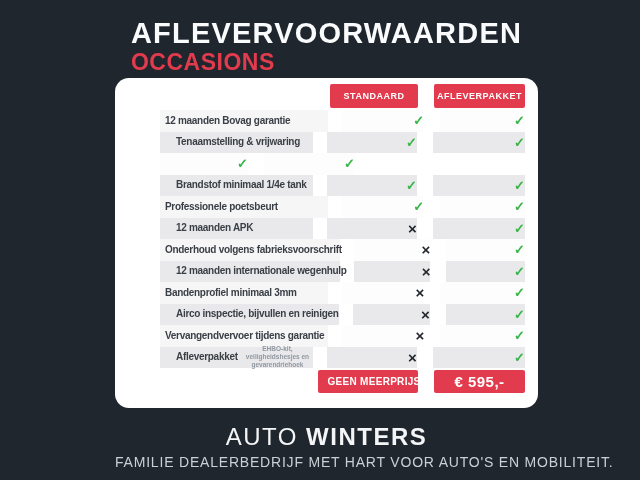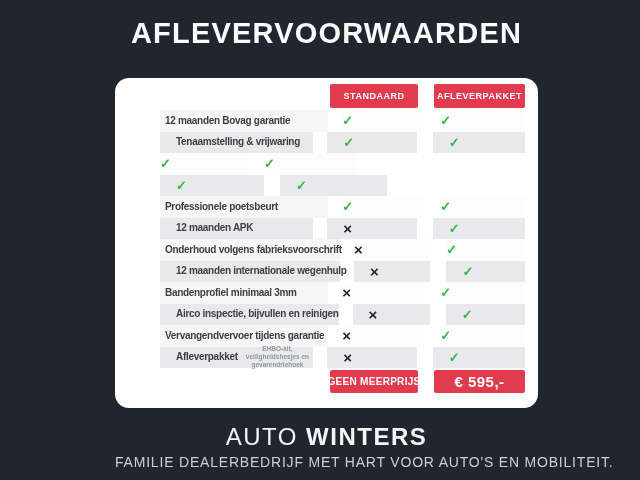--- a/index.html
+++ b/index.html
@@ -28,21 +28,21 @@
     background:#FFFFFF; border-radius:14px; box-sizing:border-box;
     padding:6px 13px 0 21px;
   }
   .row { display:flex; align-items:stretch; }
   .cell-label {
     width:180px; margin-right:14px; display:flex; align-items:center;
     box-sizing:border-box; padding-left:5px;
   }
   .cell-mark {
     width:88px; margin-right:16px; display:flex;
-    align-items:center; justify-content:flex-start;
+    align-items:center; justify-content:flex-end;
   }
   .cell-mark.last { width:91px; margin-right:0; }
 
   .header-row { height:24px; margin-bottom:2px; }
   .pill {
     background:var(--red,#E13B4D); color:#FFFFFF; border-radius:2px;
     display:flex; align-items:center; justify-content:center;
     width:100%; height:100%;
     font-weight:700; font-size:9px; letter-spacing:0.5px; white-space:nowrap;
   }
@@ -60,21 +60,21 @@
   .row-note {
     flex:1; margin:0 4px 0 8px; text-align:center;
     font-size:6.5px; font-weight:700; color:#9198A0; line-height:1.3;
     white-space:normal; letter-spacing:0;
   }
   .mark { line-height:1; }
   .mark.check { color:var(--green,#3AB54A); font-size:13px; font-weight:700; }
   .mark.cross { color:#23272C; font-size:15px; font-weight:700; }
 
   .price-row { height:23px; margin-top:2px; }
-  .price-row .pill.small { font-size:10px; letter-spacing:0.3px; }
+  .price-row .pill.small { font-size:10px; letter-spacing:0.3px;padding-left:12px; }
   .price-row .pill.big   { font-size:15px; letter-spacing:0.5px; }
 
   
   .footer { position:absolute; top:424px; left:0; width:423px; text-align:center; }
   .brand {
     color:#F3F5F6; font-size:24px; letter-spacing:1.5px;
     font-weight:300; white-space:nowrap; line-height:1.1;text-align:center;
   }
   .brand .bold { font-weight:800; }
   .tagline {
@@ -84,20 +84,21 @@
 </style>
 </head>
 <body>
 
 <div class="stage" style="--bg: #20262E; --red: #E13B4D; --green: #3AB54A;">
   <div class="content">
 
     <div class="heading">
       <div class="heading-inner">
         <div class="title">AFLEVERVOORWAARDEN</div>
+        <div class="subtitle">OCCASIONS</div>
       </div>
     </div>
 
     <div class="card">
       <div class="row header-row">
         <div class="cell-label"></div>
         <div class="cell-mark">
           <div class="pill">STANDAARD</div>
         </div>
         <div class="cell-mark last">
@@ -130,20 +131,23 @@
           </div>
           <div class="row data-row light">
             <div class="cell-mark">
               <span class="mark check">✓</span>
             </div>
             <div class="cell-mark last">
               <span class="mark check">✓</span>
             </div>
           </div>
           <div class="row data-row dark">
+            <div class="cell-label">
+              <span class="row-label">Brandstof minimaal 1/4e tank</span>
+            </div>
             <div class="cell-mark">
               <span class="mark check">✓</span>
             </div>
             <div class="cell-mark last">
               <span class="mark check">✓</span>
             </div>
           </div>
           <div class="row data-row light">
             <div class="cell-label">
               <span class="row-label">Professionele poetsbeurt</span>

